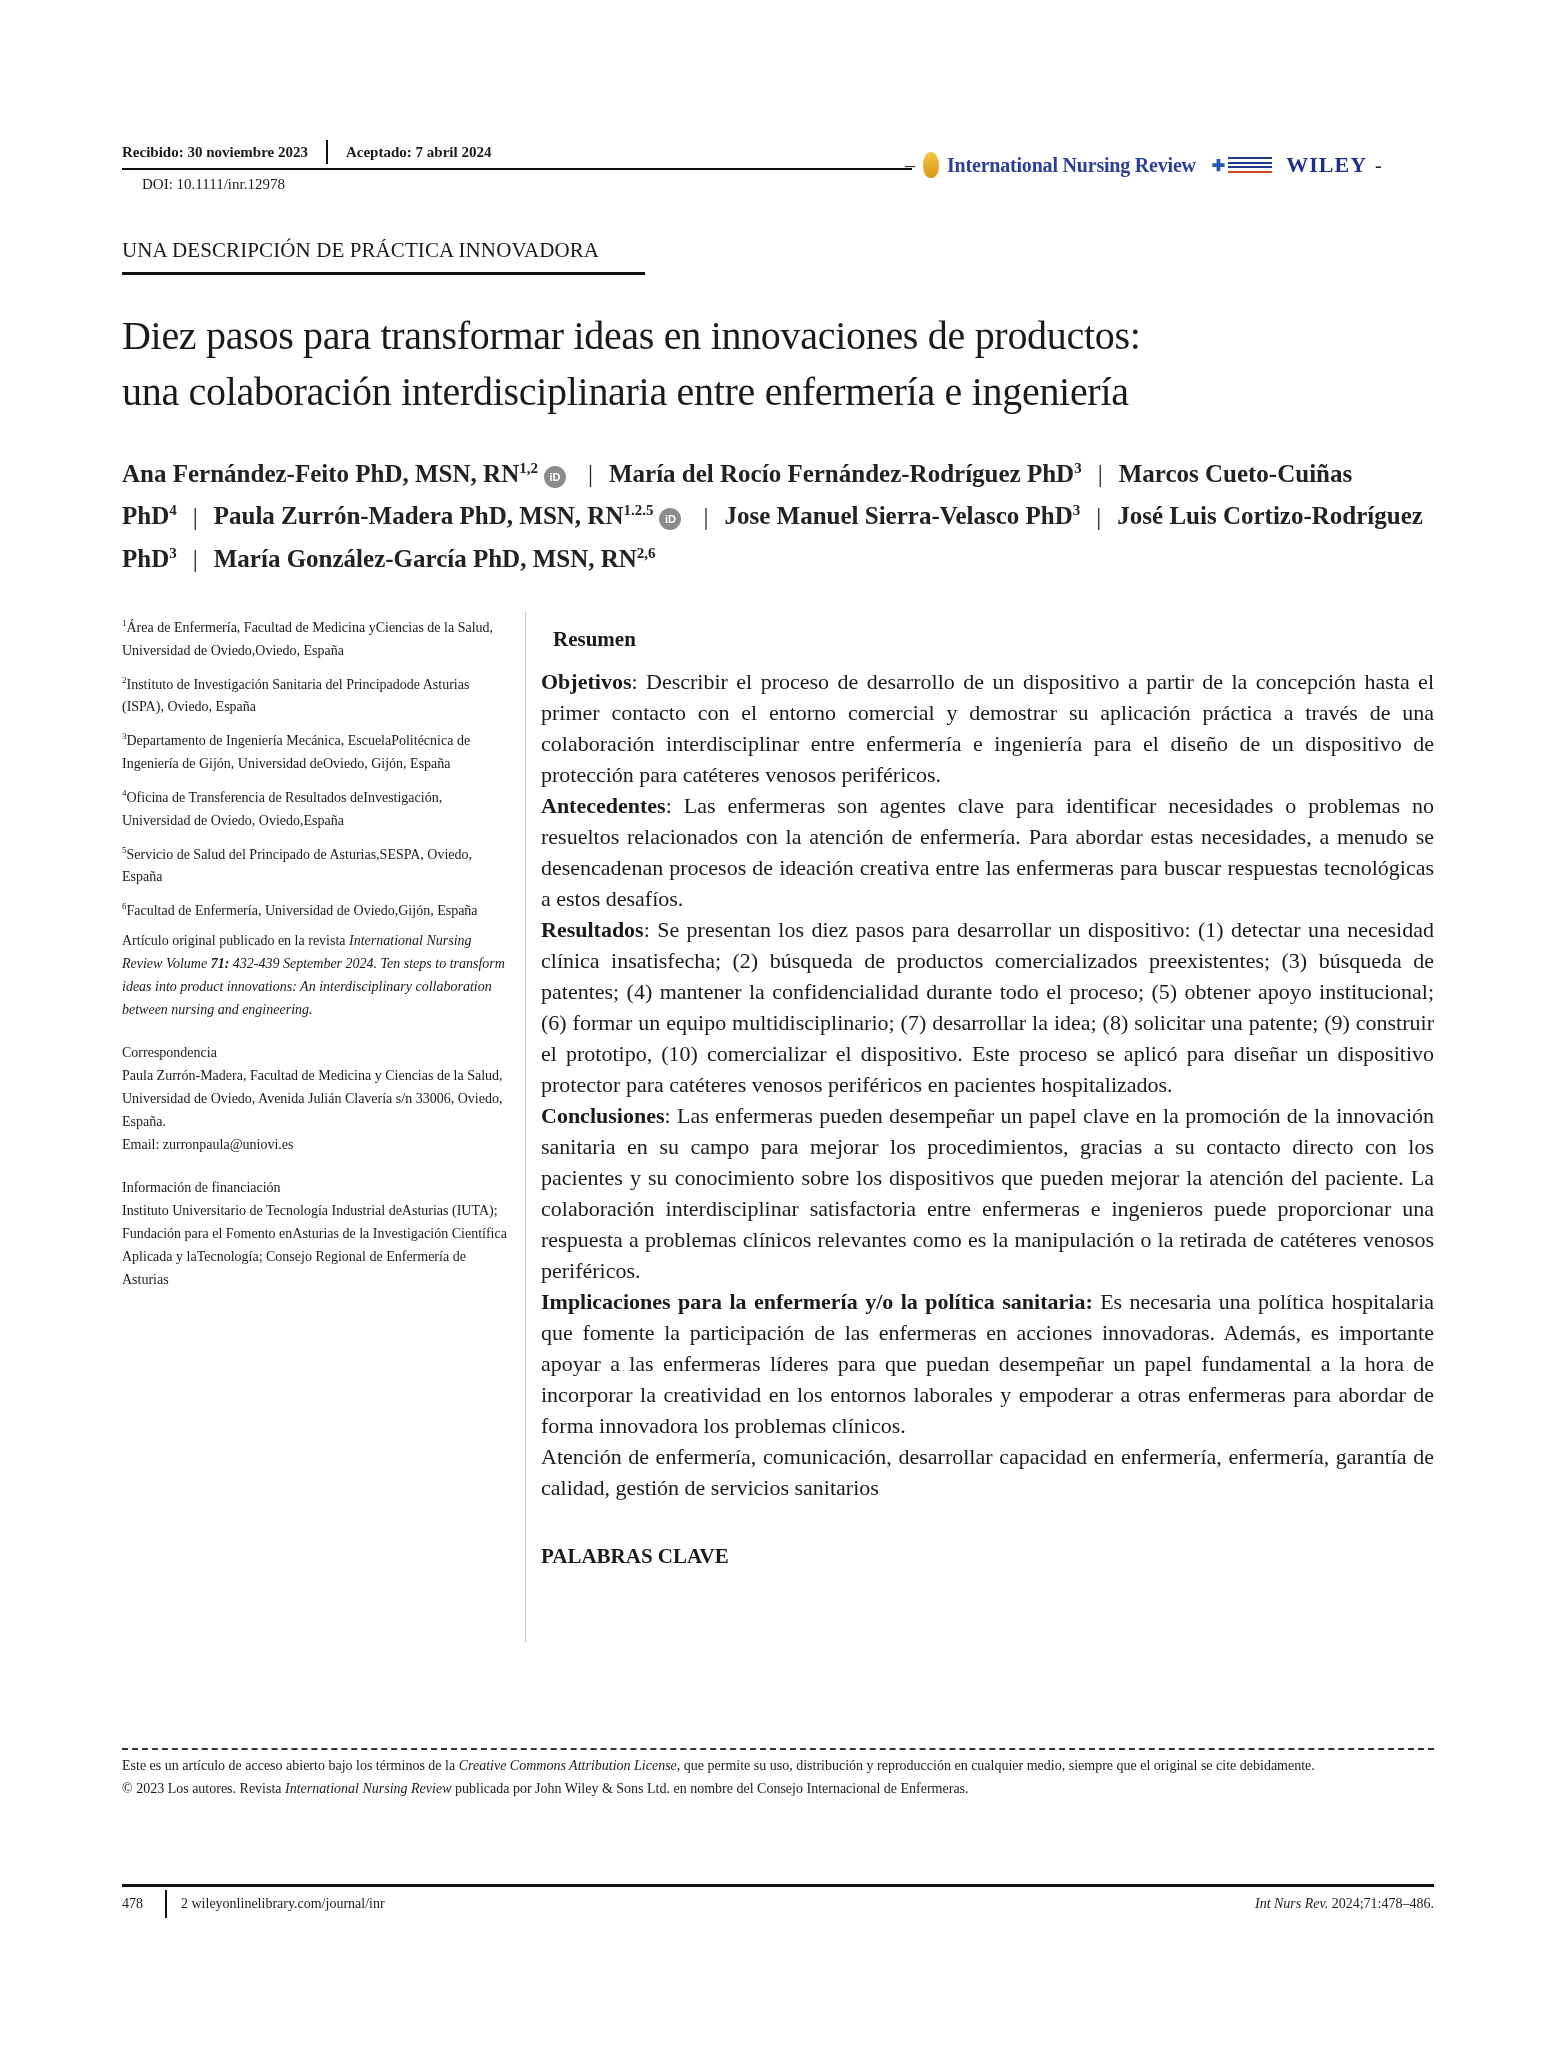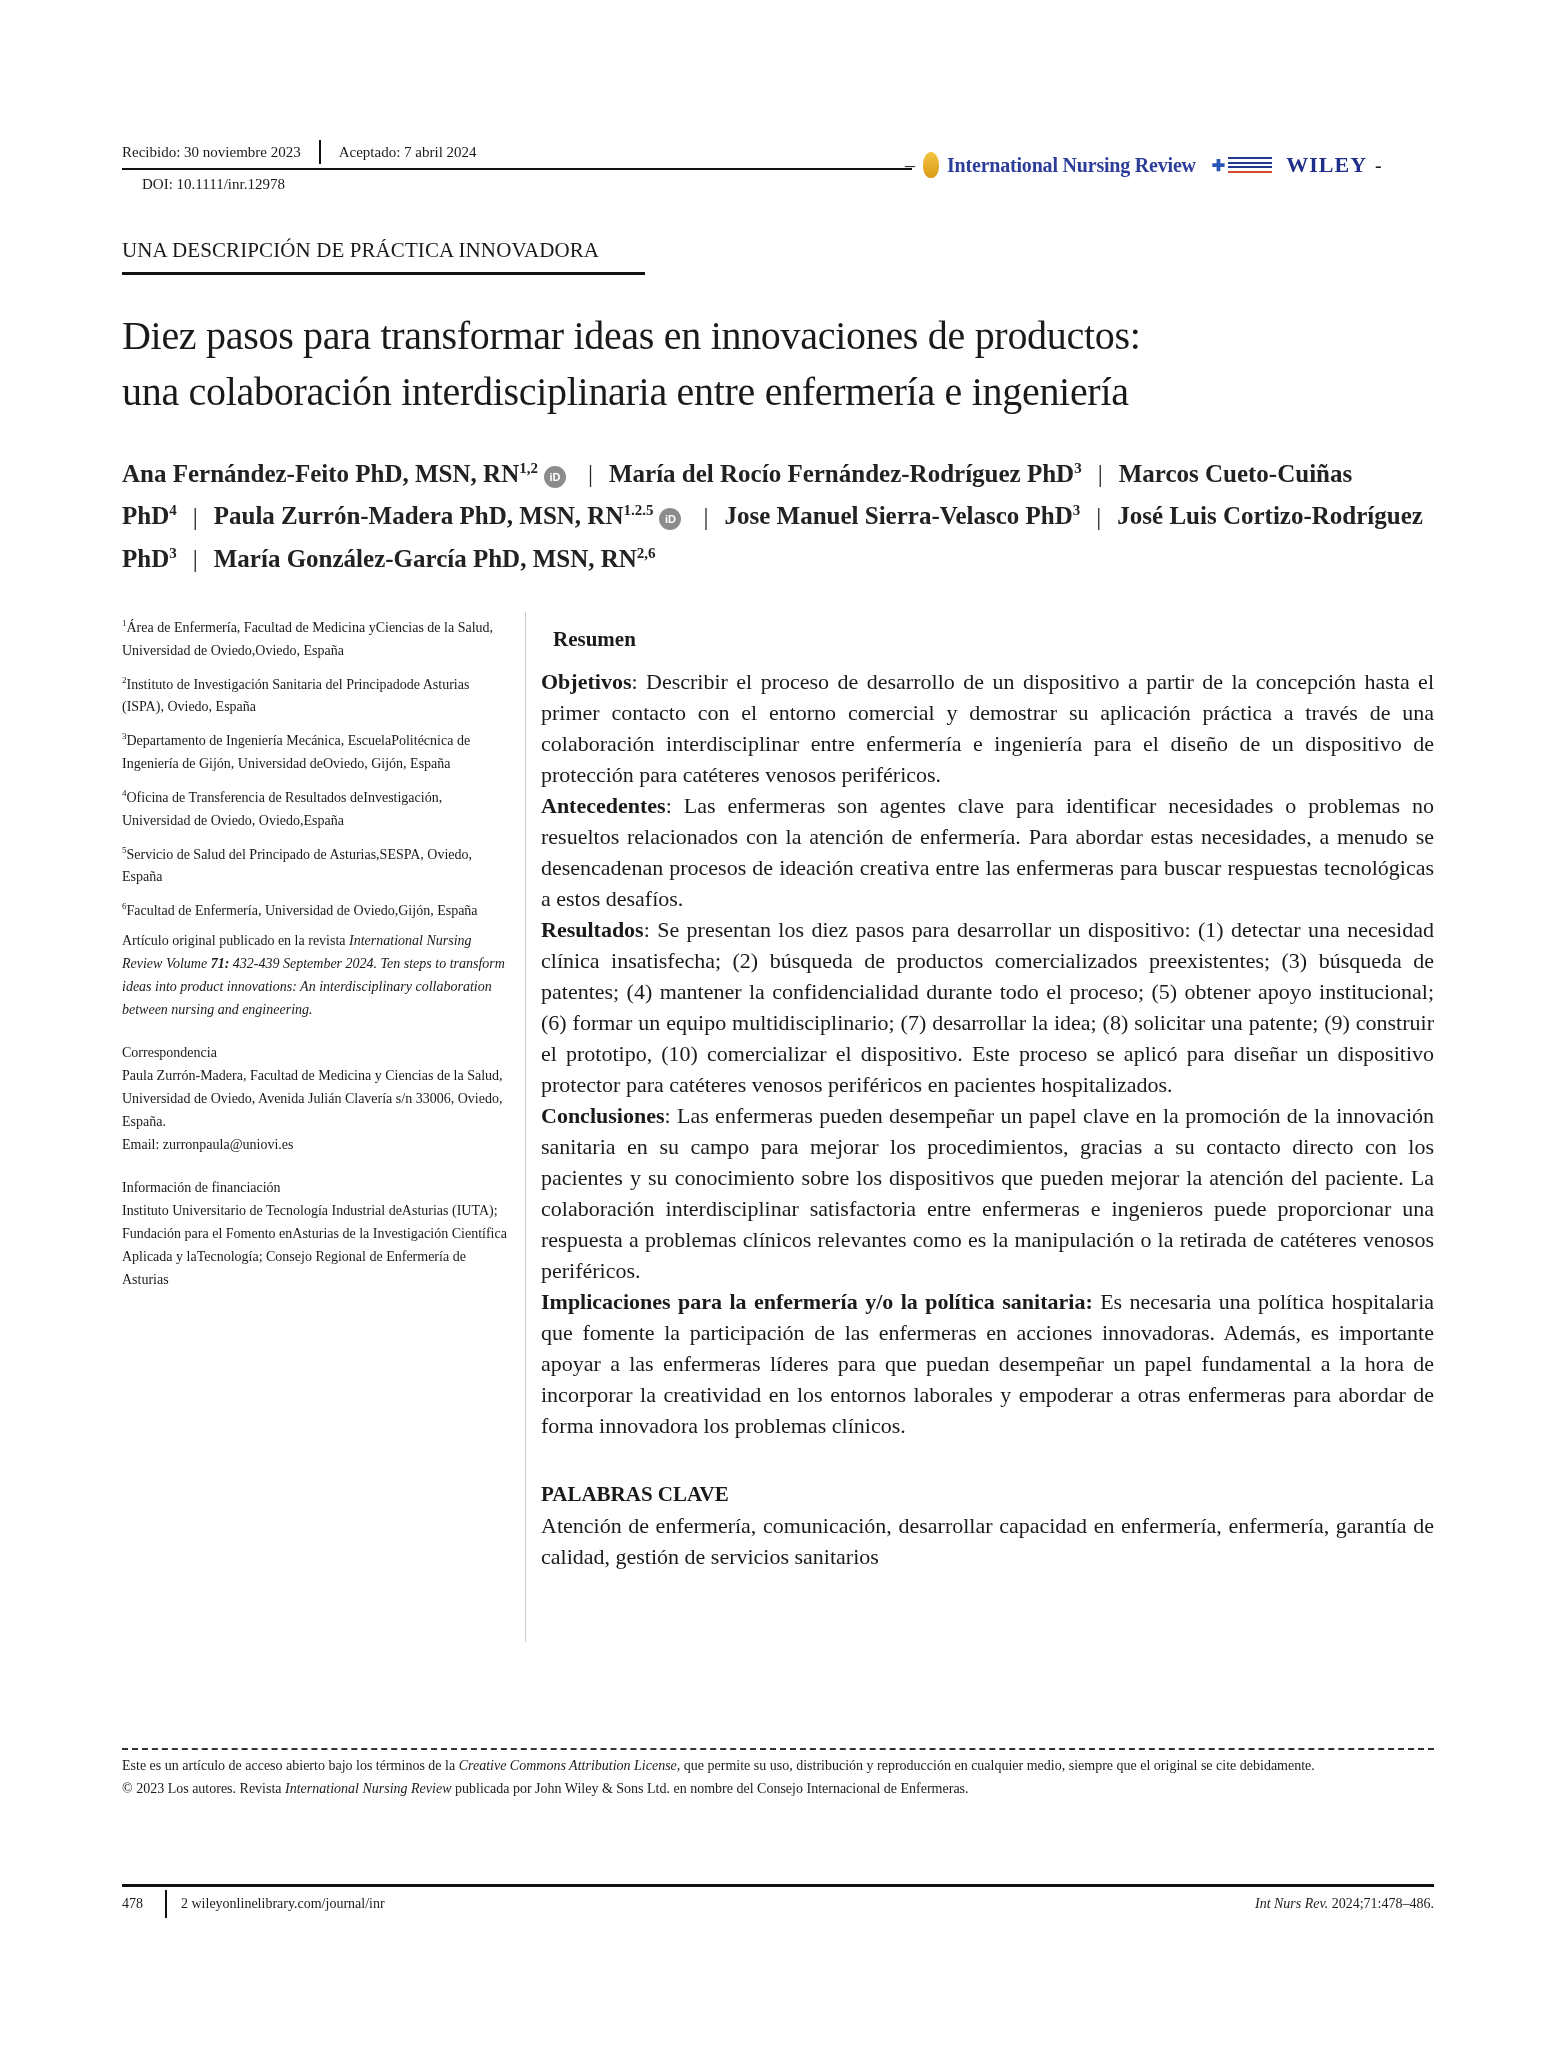--- a/index.html
+++ b/index.html
@@ -2,21 +2,21 @@
 <html><head>
 <meta charset="utf-8">
 <style>
   html, body { margin: 0; padding: 0; background: #ffffff; }
   body {
     width: 1558px; height: 2048px; position: relative; overflow: hidden;
     font-family: "Liberation Serif", "DejaVu Serif", serif; color: #1a1a1a;
   }
   .abs { position: absolute; }
   
-  #hdr-meta { left: 122px; top: 140px; font-size: 15px; }
+  #hdr-meta { left: 122px; top: 140px; font-size: 15px; font-weight: bold; }
   #hdr-row1 { display: flex; align-items: center; height: 24px; }
   #hdr-row1 .sep { width: 2px; height: 24px; background: #111; margin: 0 18px; }
   #hdr-rule { left: 122px; top: 168px; width: 790px; height: 2px; background: #111; }
   #hdr-doi { left: 122px; top: 176px; font-size: 15px; margin-left: 20px; }
   #brand { left: 905px; top: 148px; display: flex; align-items: center; gap: 8px; height: 34px; }
   #brand .flame { width: 16px; height: 26px; border-radius: 50% 50% 45% 45%; background: linear-gradient(#f5c542, #d99a16); }
   #brand .jname { font-family: "Liberation Serif", serif; font-weight: bold; color: #2c3e9a; font-size: 20px; letter-spacing: -0.2px; }
   #brand .cie { display: flex; align-items: center; gap: 3px; margin-left: 8px; }
   #brand .cie .cross { color: #2a56b8; font-size: 16px; font-weight: bold; }
   #brand .cie .bars { width: 44px; height: 16px; display: flex; flex-direction: column; justify-content: space-between; }
@@ -123,22 +123,22 @@
 
 <div id="abstract" class="abs">
   <h3>Resumen</h3>
   <div id="abs-sections">
       <p><b>Objetivos</b>: Describir el proceso de desarrollo de un dispositivo a partir de la concepción hasta el primer contacto con el entorno comercial y demostrar su aplicación práctica a través de una colaboración interdisciplinar entre enfermería e ingeniería para el diseño de un dispositivo de protección para catéteres venosos periféricos.</p>
       <p><b>Antecedentes</b>: Las enfermeras son agentes clave para identificar necesidades o problemas no resueltos relacionados con la atención de enfermería. Para abordar estas necesidades, a menudo se desencadenan procesos de ideación creativa entre las enfermeras para buscar respuestas tecnológicas a estos desafíos.</p>
       <p><b>Resultados</b>: Se presentan los diez pasos para desarrollar un dispositivo: (1) detectar una necesidad clínica insatisfecha; (2) búsqueda de productos comercializados preexistentes; (3) búsqueda de patentes; (4) mantener la confidencialidad durante todo el proceso; (5) obtener apoyo institucional; (6) formar un equipo multidisciplinario; (7) desarrollar la idea; (8) solicitar una patente; (9) construir el prototipo, (10) comercializar el dispositivo. Este proceso se aplicó para diseñar un dispositivo protector para catéteres venosos periféricos en pacientes hospitalizados.</p>
       <p><b>Conclusiones</b>: Las enfermeras pueden desempeñar un papel clave en la promoción de la innovación sanitaria en su campo para mejorar los procedimientos, gracias a su contacto directo con los pacientes y su conocimiento sobre los dispositivos que pueden mejorar la atención del paciente. La colaboración interdisciplinar satisfactoria entre enfermeras e ingenieros puede proporcionar una respuesta a problemas clínicos relevantes como es la manipulación o la retirada de catéteres venosos periféricos.</p>
       <p><b>Implicaciones para la enfermería y/o la política sanitaria:</b> Es necesaria una política hospitalaria que fomente la participación de las enfermeras en acciones innovadoras. Además, es importante apoyar a las enfermeras líderes para que puedan desempeñar un papel fundamental a la hora de incorporar la creatividad en los entornos laborales y empoderar a otras enfermeras para abordar de forma innovadora los problemas clínicos.</p>
     </div>
+  <p>Atención de enfermería, comunicación, desarrollar capacidad en enfermería, enfermería, garantía de calidad, gestión de servicios sanitarios</p>
   <p id="kw-title">PALABRAS CLAVE</p>
-  <p>Atención de enfermería, comunicación, desarrollar capacidad en enfermería, enfermería, garantía de calidad, gestión de servicios sanitarios</p>
 </div>
 
 <div id="lic-rule" class="abs"></div>
 <div id="license" class="abs">
   <div><span>Este es un artículo de acceso abierto bajo los términos de la </span><i>Creative Commons Attribution License</i><span>, que permite su uso, distribución y reproducción en cualquier medio, siempre que el original se cite debidamente.</span></div>
   <div><span>© 2023 Los autores. Revista </span><i>International Nursing Review</i><span> publicada por John Wiley &amp; Sons Ltd. en nombre del Consejo Internacional de Enfermeras.</span></div>
 </div>
 
 <div id="foot-rule" class="abs"></div>
 <div id="foot" class="abs">

